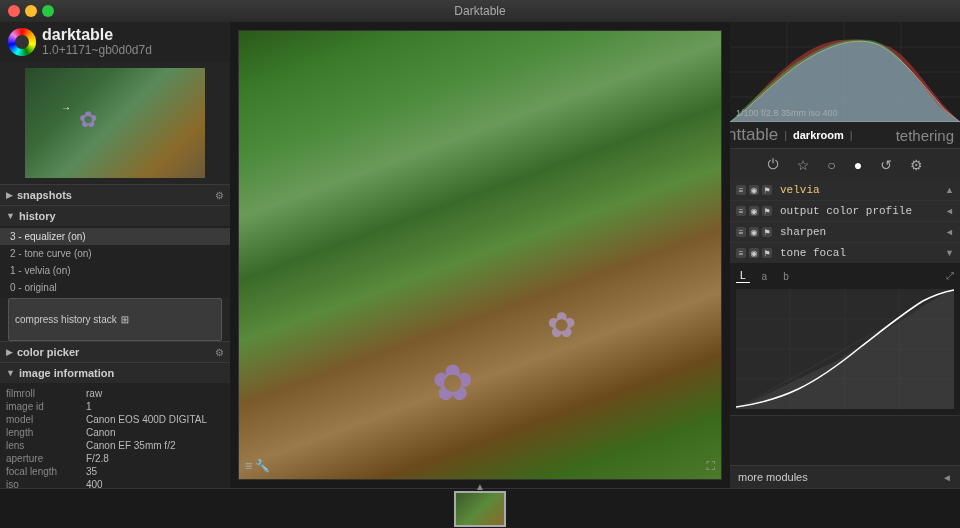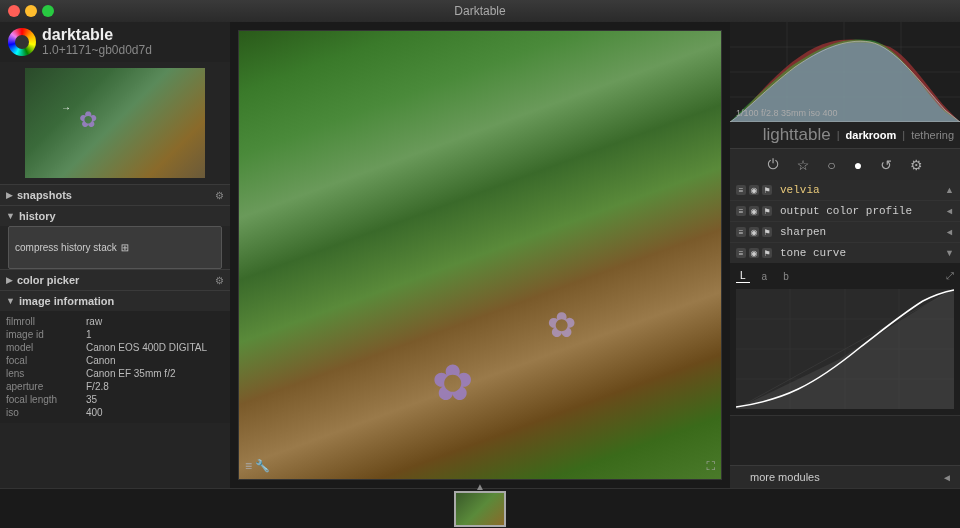--- a/index.html
+++ b/index.html
@@ -419,21 +419,20 @@
       justify-content: space-between;
       padding: 5px 8px;
       background: #2a2a2a;
       border-top: 1px solid #3a3a3a;
       cursor: pointer;
       flex-shrink: 0;
     }
     .more-modules-label {
       font-size: 11px;
       color: #ccc;
-      margin-left: 12px;
     }
     .more-modules-arrow {
       font-size: 10px;
       color: #888;
     }
 
     
     .filmstrip {
       height: 40px;
       background: #1a1a1a;
@@ -526,20 +525,26 @@
         <span class="section-title">snapshots</span>
         <span class="section-gear">⚙</span>
       </div>
     </div>
 
     <div class="section history-section">
       <div class="section-header">
         <span class="section-arrow">▼</span>
         <span class="section-title">history</span>
       </div>
+      <div class="history-list">
+        <div class="history-item active">3 - equalizer (on)</div>
+        <div class="history-item">2 - tone curve (on)</div>
+        <div class="history-item">1 - velvia (on)</div>
+        <div class="history-item">0 - original</div>
+      </div>
       <div class="compress-btn">
         <span>compress history stack</span>
         <span class="compress-btn-icon">⊞</span>
       </div>
     </div>
 
     <div class="section colorpicker-section">
       <div class="section-header">
         <span class="section-arrow">▶</span>
         <span class="section-title">color picker</span>
@@ -559,21 +564,21 @@
         </div>
         <div class="info-row">
           <span class="info-label">image id</span>
           <span class="info-value">1</span>
         </div>
         <div class="info-row">
           <span class="info-label">model</span>
           <span class="info-value">Canon EOS 400D DIGITAL</span>
         </div>
         <div class="info-row">
-          <span class="info-label">focal</span>
+          <span class="info-label">length</span>
           <span class="info-value">Canon</span>
         </div>
         <div class="info-row">
           <span class="info-label">lens</span>
           <span class="info-value">Canon EF 35mm f/2</span>
         </div>
         <div class="info-row">
           <span class="info-label">aperture</span>
           <span class="info-value">F/2.8</span>
         </div>
@@ -627,21 +632,21 @@
         <path d="M0,100 C15,90 35,68 65,45 C90,28 115,16 140,20 C165,25 190,60 215,88 L230,100 Z" fill="rgba(200,200,200,0.3)" stroke="rgba(200,200,200,0.6)" stroke-width="1"></path>
       </svg>
       <span class="histogram-label">1/100 f/2.8 35mm iso 400</span>
     </div>
 
     <div style="display:flex; align-items:center; justify-content:flex-end; padding:3px 6px; background:#222; gap:6px; flex-shrink:0;">
       <span style="font-size:17px; color:#888; cursor:pointer;">lighttable</span>
       <span style="font-size:11px; color:#666;">|</span>
       <span style="font-size:11px; color:#fff; font-weight:bold; cursor:pointer;">darkroom</span>
       <span style="font-size:11px; color:#666;">|</span>
-      <span style="font-size:11px; color:#888; cursor:pointer;">tethering</span>
+      <span style="font-size:15px; color:#888; cursor:pointer;margin-left:37px;">tethering</span>
     </div>
 
     <div class="module-icons">
       <span class="mod-icon">⏻</span>
       <span class="mod-icon">☆</span>
       <span class="mod-icon">○</span>
       <span class="mod-icon active">●</span>
       <span class="mod-icon">↺</span>
       <span class="mod-icon">⚙</span>
     </div>
@@ -684,21 +689,21 @@
         </div>
       </div>
 
       <div class="module-item">
         <div class="module-header">
           <div class="module-controls">
             <div class="mod-ctrl">≡</div>
             <div class="mod-ctrl">◉</div>
             <div class="mod-ctrl">⚑</div>
           </div>
-          <span class="module-name">tone curve</span>
+          <span class="module-name">tone focal</span>
           <span class="module-arrow">▼</span>
         </div>
         <div class="tonecurve-content">
           <div class="tc-tabs">
             <span class="tc-tab active">L</span>
             <span class="tc-tab">a</span>
             <span class="tc-tab">b</span>
             <span class="tc-expand">⤢</span>
           </div>
           <div class="tc-graph">

